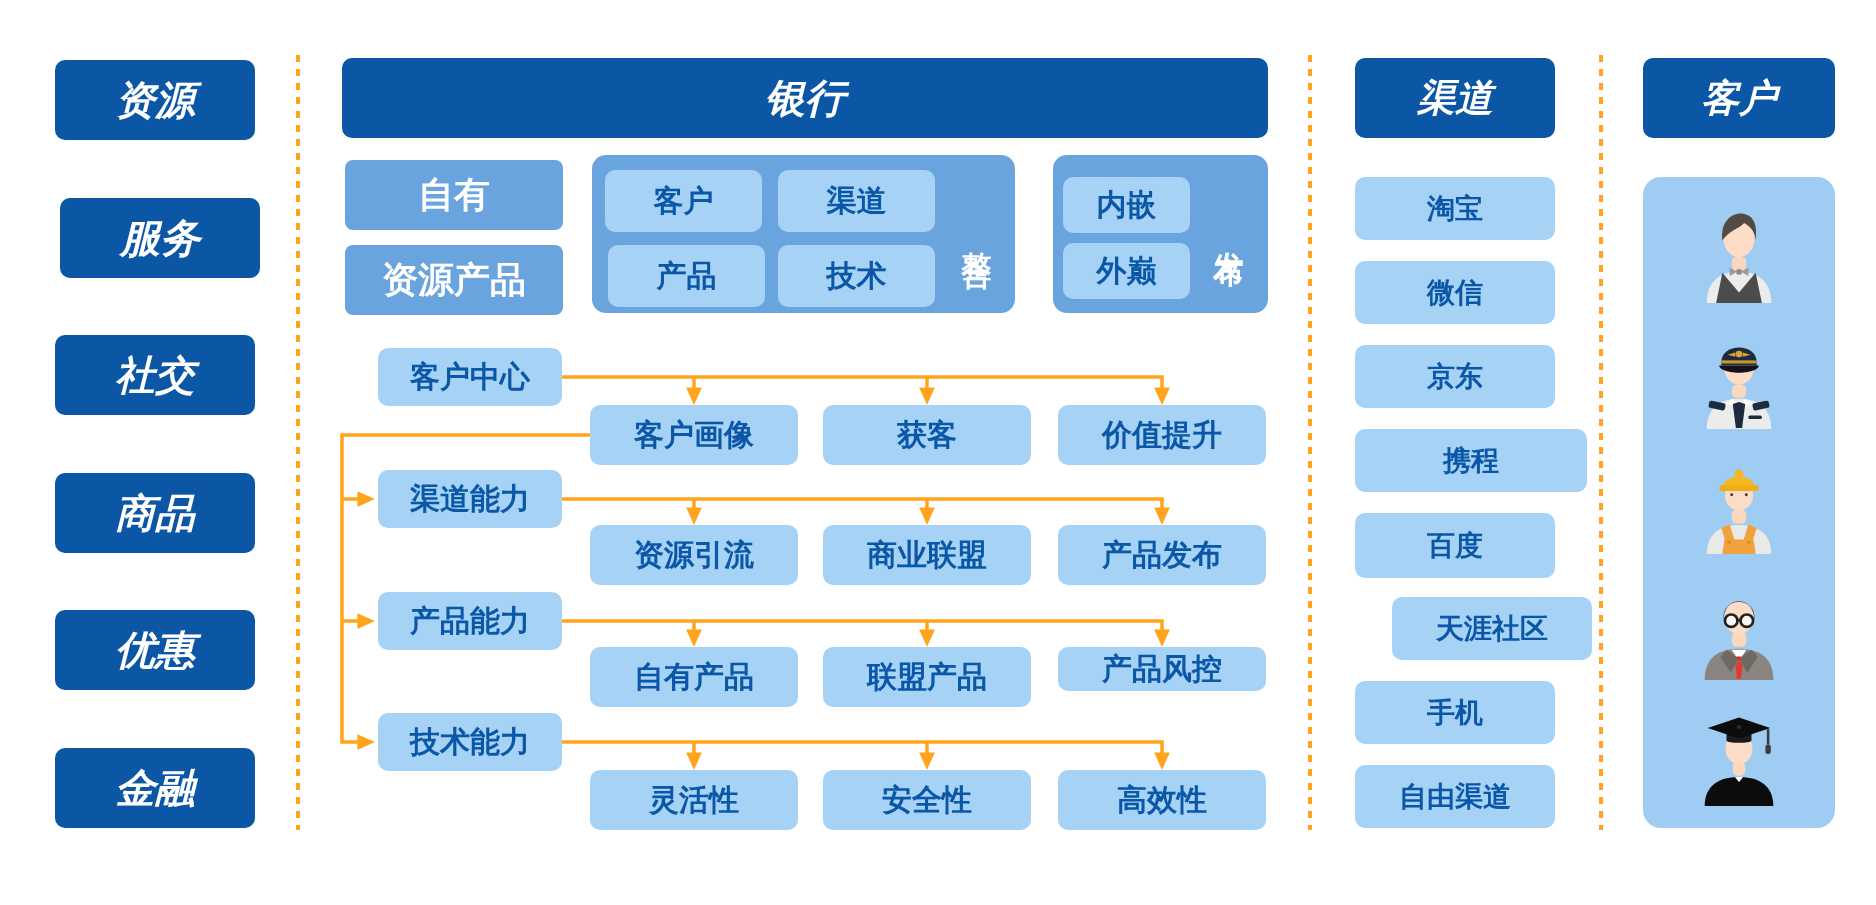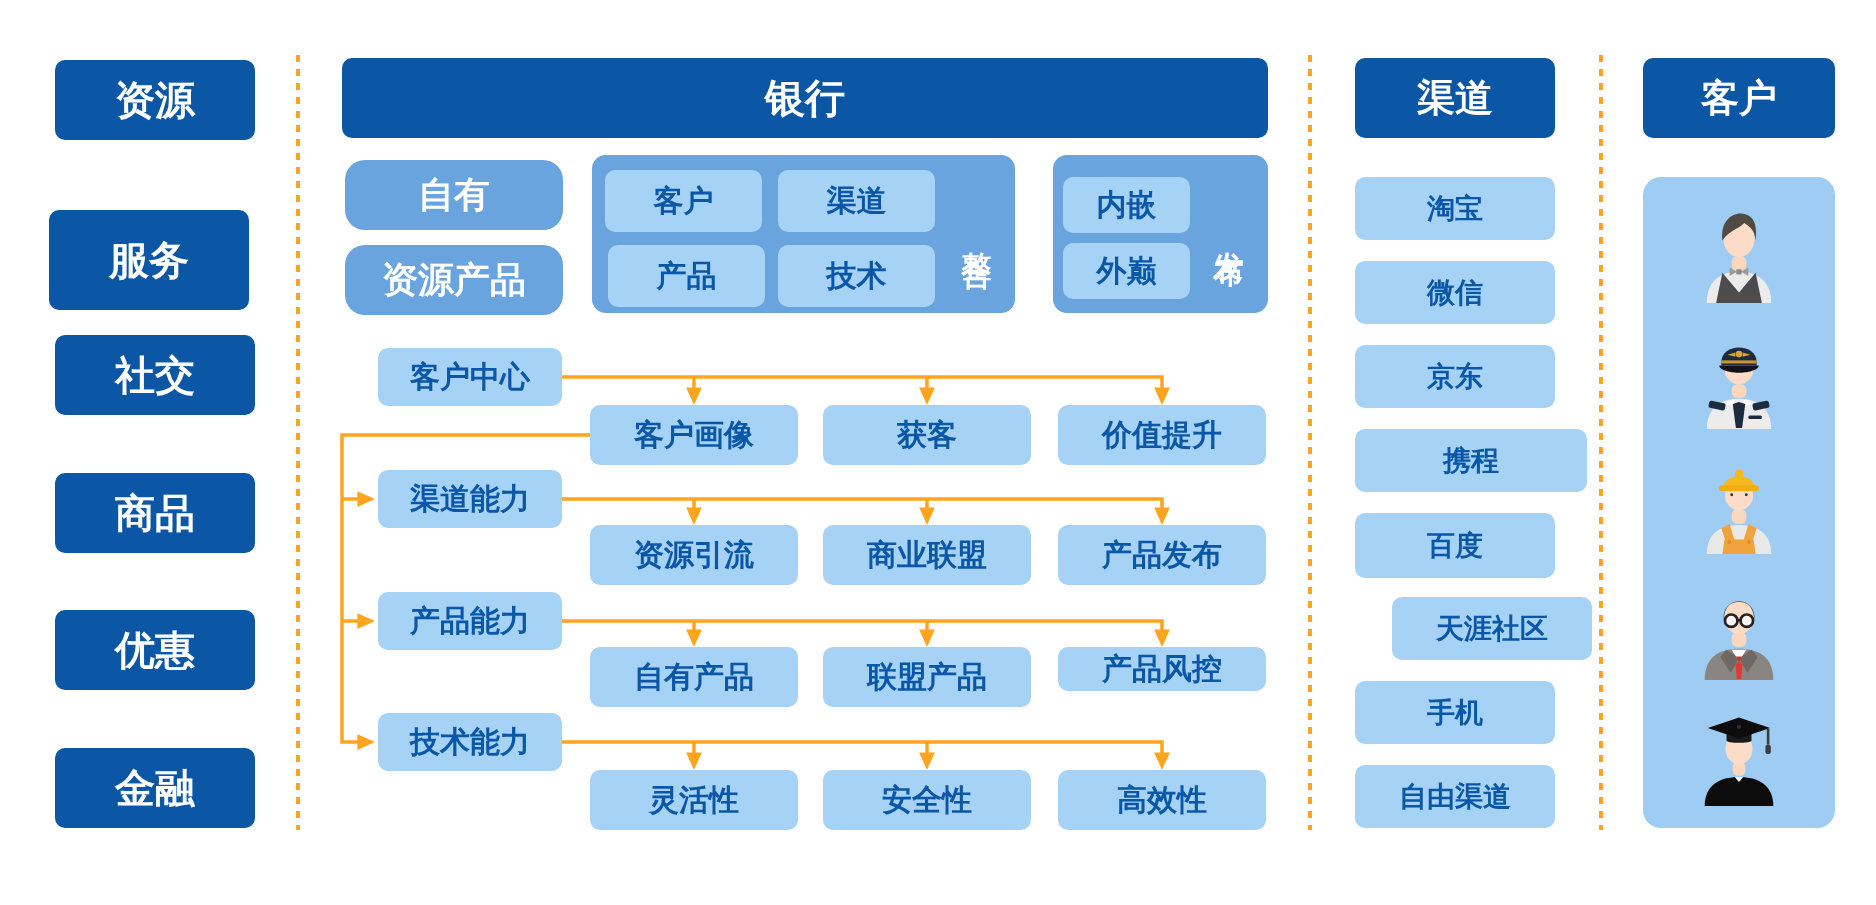--- a/index.html
+++ b/index.html
@@ -8,22 +8,22 @@
     --light:#a6d2f6;
     --panel:#9fccf3;
     --orange:#ffa41c;
     --textblue:#0b57a7;
   }
   html,body{margin:0;padding:0;background:#ffffff;}
   body{font-family:"Liberation Sans","DejaVu Sans",sans-serif;}
   .canvas{position:relative;width:1876px;height:905px;background:#ffffff;overflow:hidden;}
   .abs{position:absolute;box-sizing:border-box;}
   .flex{display:flex;align-items:center;justify-content:center;}
-  .dark{background:var(--dark);color:#ffffff;border-radius:10px;font-weight:bold;}
-  .mid{background:var(--mid);color:#ffffff;border-radius:20px;font-weight:bold;}
+  .dark{background:var(--dark);color:#ffffff;border-radius:10px;font-weight:bold;font-style:italic;}
+  .mid{background:var(--mid);color:#ffffff;border-radius:8px;font-weight:bold;}
   .light{background:var(--light);color:var(--textblue);border-radius:10px;font-weight:bold;}
   .group{background:var(--mid);border-radius:14px;}
   .vlabel{writing-mode:vertical-rl;text-orientation:upright;color:#ffffff;font-weight:bold;letter-spacing:6px;}
   .sep{width:4px;background:repeating-linear-gradient(to bottom,var(--orange) 0 7px,transparent 7px 14px);}
   .fs40{font-size:40px;}
   .fs38{font-size:38px;}
   .fs36{font-size:36px;}
   .fs30{font-size:30px;}
   .fs28{font-size:28px;}
   .panel{background:var(--panel);border-radius:18px;display:flex;flex-direction:column;align-items:center;justify-content:space-evenly;}
@@ -57,21 +57,21 @@
       <path d="M694,742 V765" marker-end="url(#ah)"></path>
       <path d="M927,742 V765" marker-end="url(#ah)"></path>
 
       <path d="M590,435 H342 V742 H370" marker-end="url(#ah)"></path>
       <path d="M342,499 H370" marker-end="url(#ah)"></path>
       <path d="M342,621 H370" marker-end="url(#ah)"></path>
     </g>
   </svg>
 
   <div class="abs flex dark fs40" style="left:55px;top:60px;width:200px;height:80px;">资源</div>
-  <div class="abs flex dark fs40" style="left:49px;top:198px;width:200px;height:100px;margin-top:12px;">服务</div>
+  <div class="abs flex dark fs40" style="left:60px;top:198px;width:200px;height:80px;">服务</div>
   <div class="abs flex dark fs40" style="left:55px;top:335px;width:200px;height:80px;">社交</div>
   <div class="abs flex dark fs40" style="left:55px;top:473px;width:200px;height:80px;">商品</div>
   <div class="abs flex dark fs40" style="left:55px;top:610px;width:200px;height:80px;">优惠</div>
   <div class="abs flex dark fs40" style="left:55px;top:748px;width:200px;height:80px;">金融</div>
 
   <div class="abs sep" style="left:296px;top:55px;height:775px;"></div>
   <div class="abs sep" style="left:1308px;top:55px;height:775px;"></div>
   <div class="abs sep" style="left:1599px;top:55px;height:775px;"></div>
 
   <div class="abs flex dark fs40" style="left:342px;top:58px;width:926px;height:80px;">银行</div>

